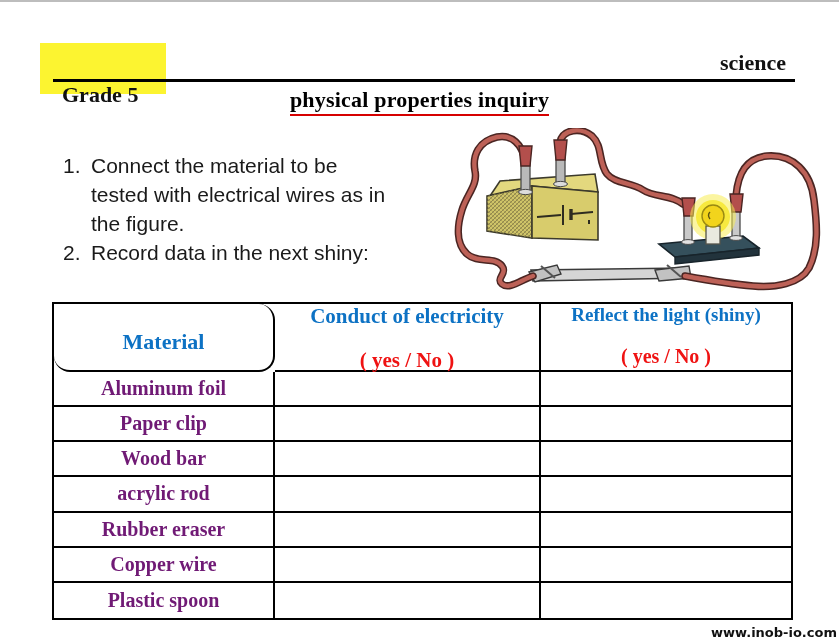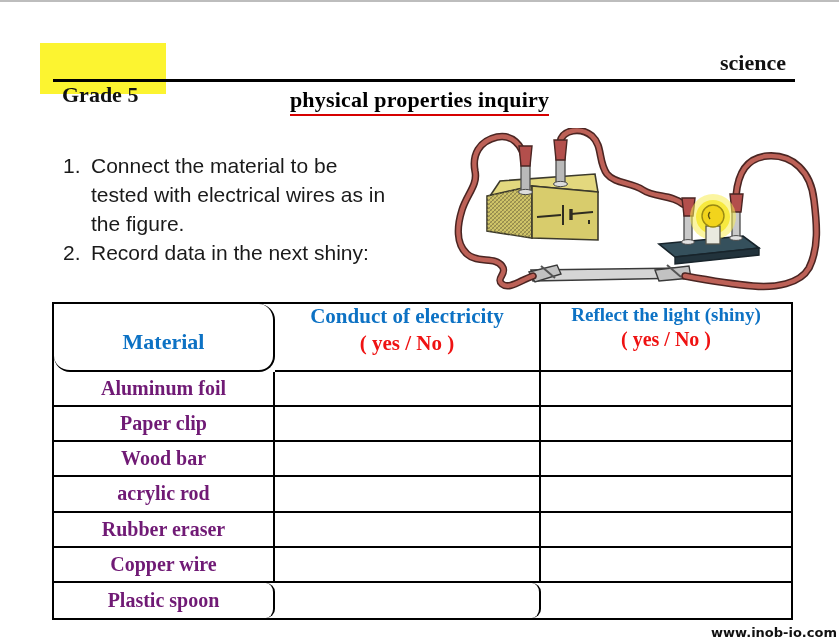--- a/index.html
+++ b/index.html
@@ -34,26 +34,26 @@
 
   
   .worksheet-table{
     position:absolute;left:52px;top:302px;width:741px;height:318px;
     border:2.5px solid #000;box-sizing:border-box;
     display:grid;grid-template-columns:221px 266px auto;grid-template-rows:68px repeat(7,1fr);
   }
   .cell{border-right:2px solid #000;border-bottom:2px solid #000;box-sizing:border-box;
         display:flex;flex-direction:column;align-items:center;justify-content:center;}
   .cell.last-col{border-right:none;}
-  .cell.last-row{border-bottom:none;border-radius:9px;}
+  .cell.last-row{border-bottom:none;}
   .hdr .h-title{font-weight:bold;color:#0d72c4;}
   .hdr.c1 .h-title{font-size:22px;}
   .hdr.c2 .h-title{font-size:21px;}
   .hdr.c3 .h-title{font-size:19px;}
-  .hdr .h-sub{font-weight:bold;color:#ef1212;margin-top:2px;}
+  .hdr .h-sub{font-weight:bold;color:#ef1212;margin-top:19px;}
   .hdr.c2 .h-sub{font-size:21px;}
   .hdr.c3 .h-sub{font-size:20px;}
   .hdr{justify-content:flex-start;padding-top:0;}
   .hdr.c1{justify-content:center;padding-top:9px;border-radius:16px;}
   .mat{font-size:20px;font-weight:bold;color:#701a75;}
 
   
   .watermark{
     position:absolute;right:2px;bottom:1px;
     font-family:"DejaVu Sans", sans-serif;font-weight:bold;

